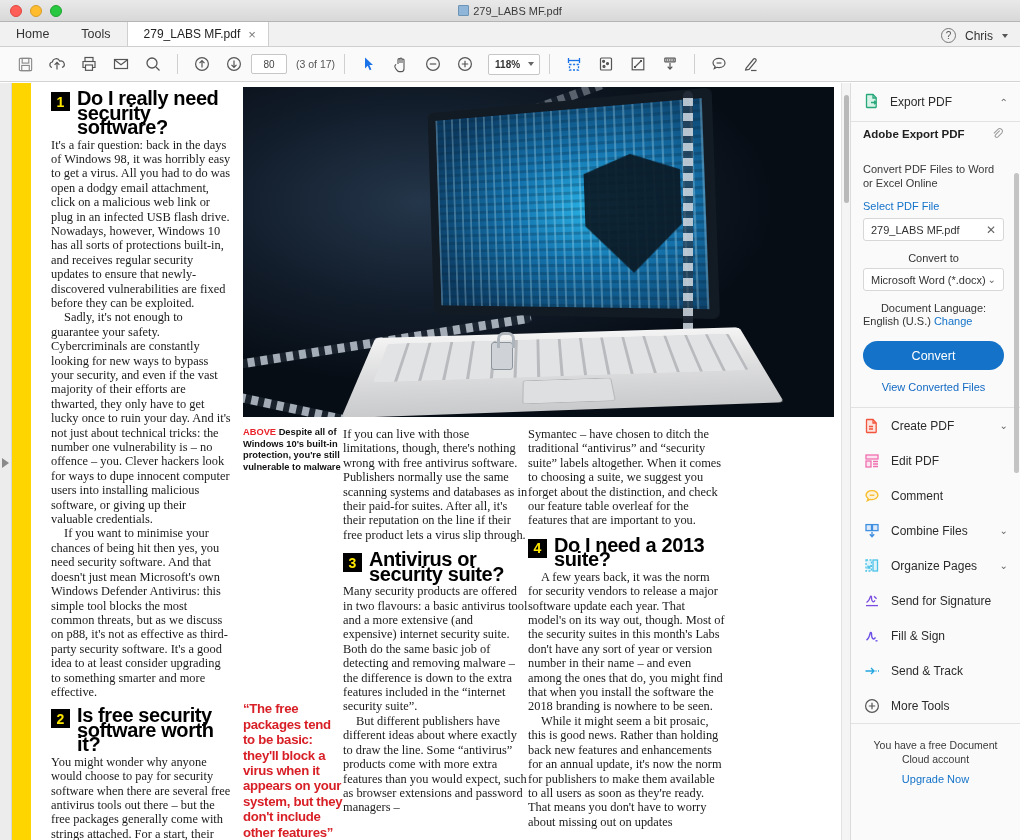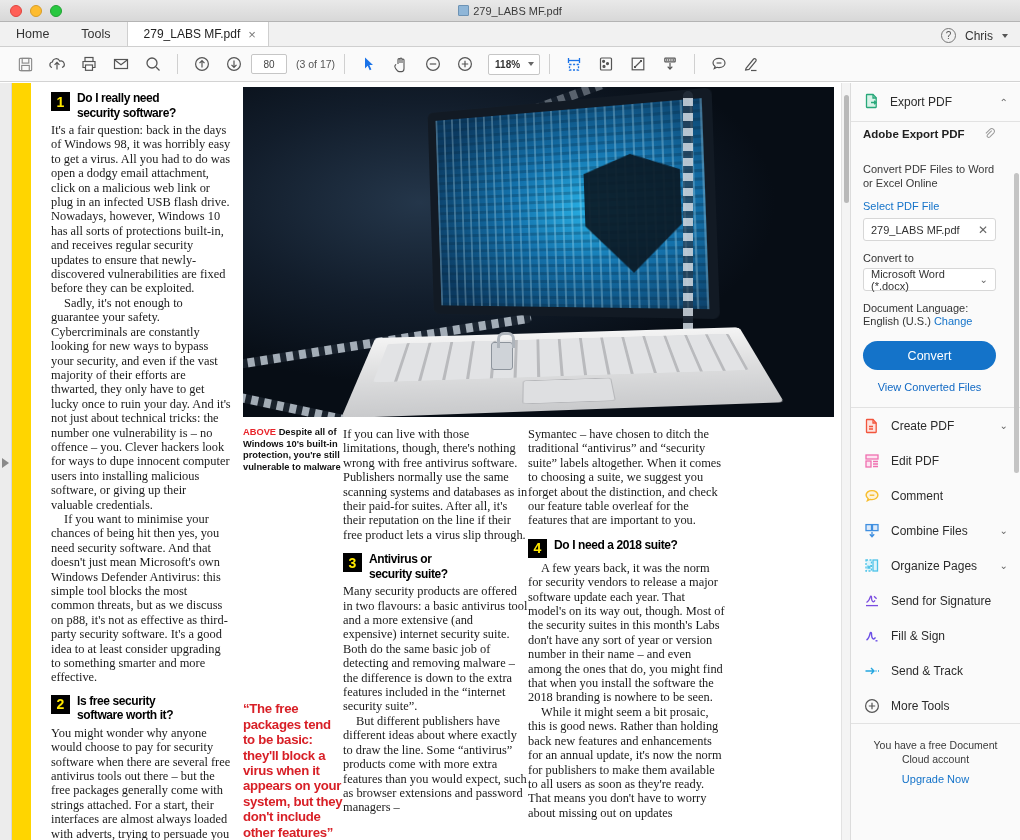--- a/index.html
+++ b/index.html
@@ -120,21 +120,21 @@
 
   .q-head { display: flex; align-items: flex-start; gap: 7px; margin-bottom: 3px; }
   .qnum {
     background: #000; color: #ffe800; width: 19px; height: 19px; flex: none;
     font-family: "Liberation Sans", sans-serif; font-weight: bold;
     font-size: 14px; display: flex; align-items: center; justify-content: center;
     margin-top: 1px;
   }
   .qtitle {
     font-family: "Liberation Sans", sans-serif; font-weight: bold;
-    font-size: 12px; line-height: 14.5px; color: #000;
+    font-size: 20px; line-height: 14.5px; color: #000;
     letter-spacing: -0.4px;
   }
   .body-text {
     font-family: "Liberation Serif", serif; font-size: 12.4px;
     line-height: 14.4px; color: #1a1a1a; text-align: left;
   }
   .body-text p { margin: 0; }
   .body-text p + p { text-indent: 13px; }
 
   .hero {
@@ -235,37 +235,37 @@
     display: flex; flex-direction: column; font-size: 11.5px; color: #333;
   }
   .panel-sec {
     border-bottom: 1px solid #e2e2e2;
   }
   .panel-head {
     display: flex; align-items: center; gap: 9px; padding: 9px 12px;
   }
   .panel-head .ttl { flex: 1; font-size: 12px; color: #2b2b2b; }
   .chev { color: #666; font-size: 10px; }
-  .export-body { padding: 4px 24px 14px 12px; }
+  .export-body { padding: 4px 16px 14px 12px; }
   .export-title {
     font-weight: bold; font-size: 11.5px; color: #222;
     display: flex; align-items: center;
   }
   .export-title span.t { flex: 1; }
   .export-sub { font-size: 11px; color: #3a3a3a; line-height: 14px; margin-top: 20px; }
   .link { color: #1473c9; font-size: 11px; }
   .link.blue-strong { color: #1169c4; }
   .filebox {
     margin-top: 6px; height: 23px; border: 1px solid #d7d7d7; background: #fff;
     border-radius: 3px; display: flex; align-items: center;
     padding: 0 7px; font-size: 11px; color: #333;
   }
   .filebox .fname { flex: 1; }
   .filebox .x { color: #666; font-size: 12px; }
-  .lbl { margin-top: 11px; font-size: 11px; color: #333; }
+  .lbl { margin-top: 11px; font-size: 11px; color: #333; text-align: center; }
   .selectbox {
     margin-top: 4px; height: 23px; border: 1px solid #d7d7d7; background: #fff;
     border-radius: 3px; display: flex; align-items: center;
     padding: 0 7px; font-size: 11px; color: #333;
   }
   .selectbox .v { flex: 1; }
   .convert-btn {
     margin-top: 14px; height: 29px; background: #1473c9; color: #fff;
     border-radius: 15px; display: flex; align-items: center;
     justify-content: center; font-size: 12.5px;
@@ -520,21 +520,21 @@
                   <p>But different publishers have different ideas about where exactly to draw the line. Some “antivirus” products come with more extra features than you would expect, such as browser extensions and password managers –</p>
                 </div>
               </div>
 
               <div class="rc">
                 <div class="body-text">
                   <p>Symantec – have chosen to ditch the traditional “antivirus” and “security suite” labels altogether. When it comes to choosing a suite, we suggest you forget about the distinction, and check our feature table overleaf for the features that are important to you.</p>
                 </div>
                 <div class="q-head" style="margin-top:10px">
                   <div class="qnum">4</div>
-                  <div class="qtitle">Do I need a 2018 suite?</div>
+                  <div class="qtitle">Do I need a 2013 suite?</div>
                 </div>
                 <div class="body-text">
                   <p style="text-indent:13px">A few years back, it was the norm for security vendors to release a major software update each year. That model's on its way out, though. Most of the security suites in this month's Labs don't have any sort of year or version number in their name – and even among the ones that do, you might find that when you install the software the 2018 branding is nowhere to be seen.</p>
                   <p>While it might seem a bit prosaic, this is good news. Rather than holding back new features and enhancements for an annual update, it's now the norm for publishers to make them available to all users as soon as they're ready. That means you don't have to worry about missing out on updates</p>
                 </div>
               </div>
 
             </div>
           </div>
         </div>

